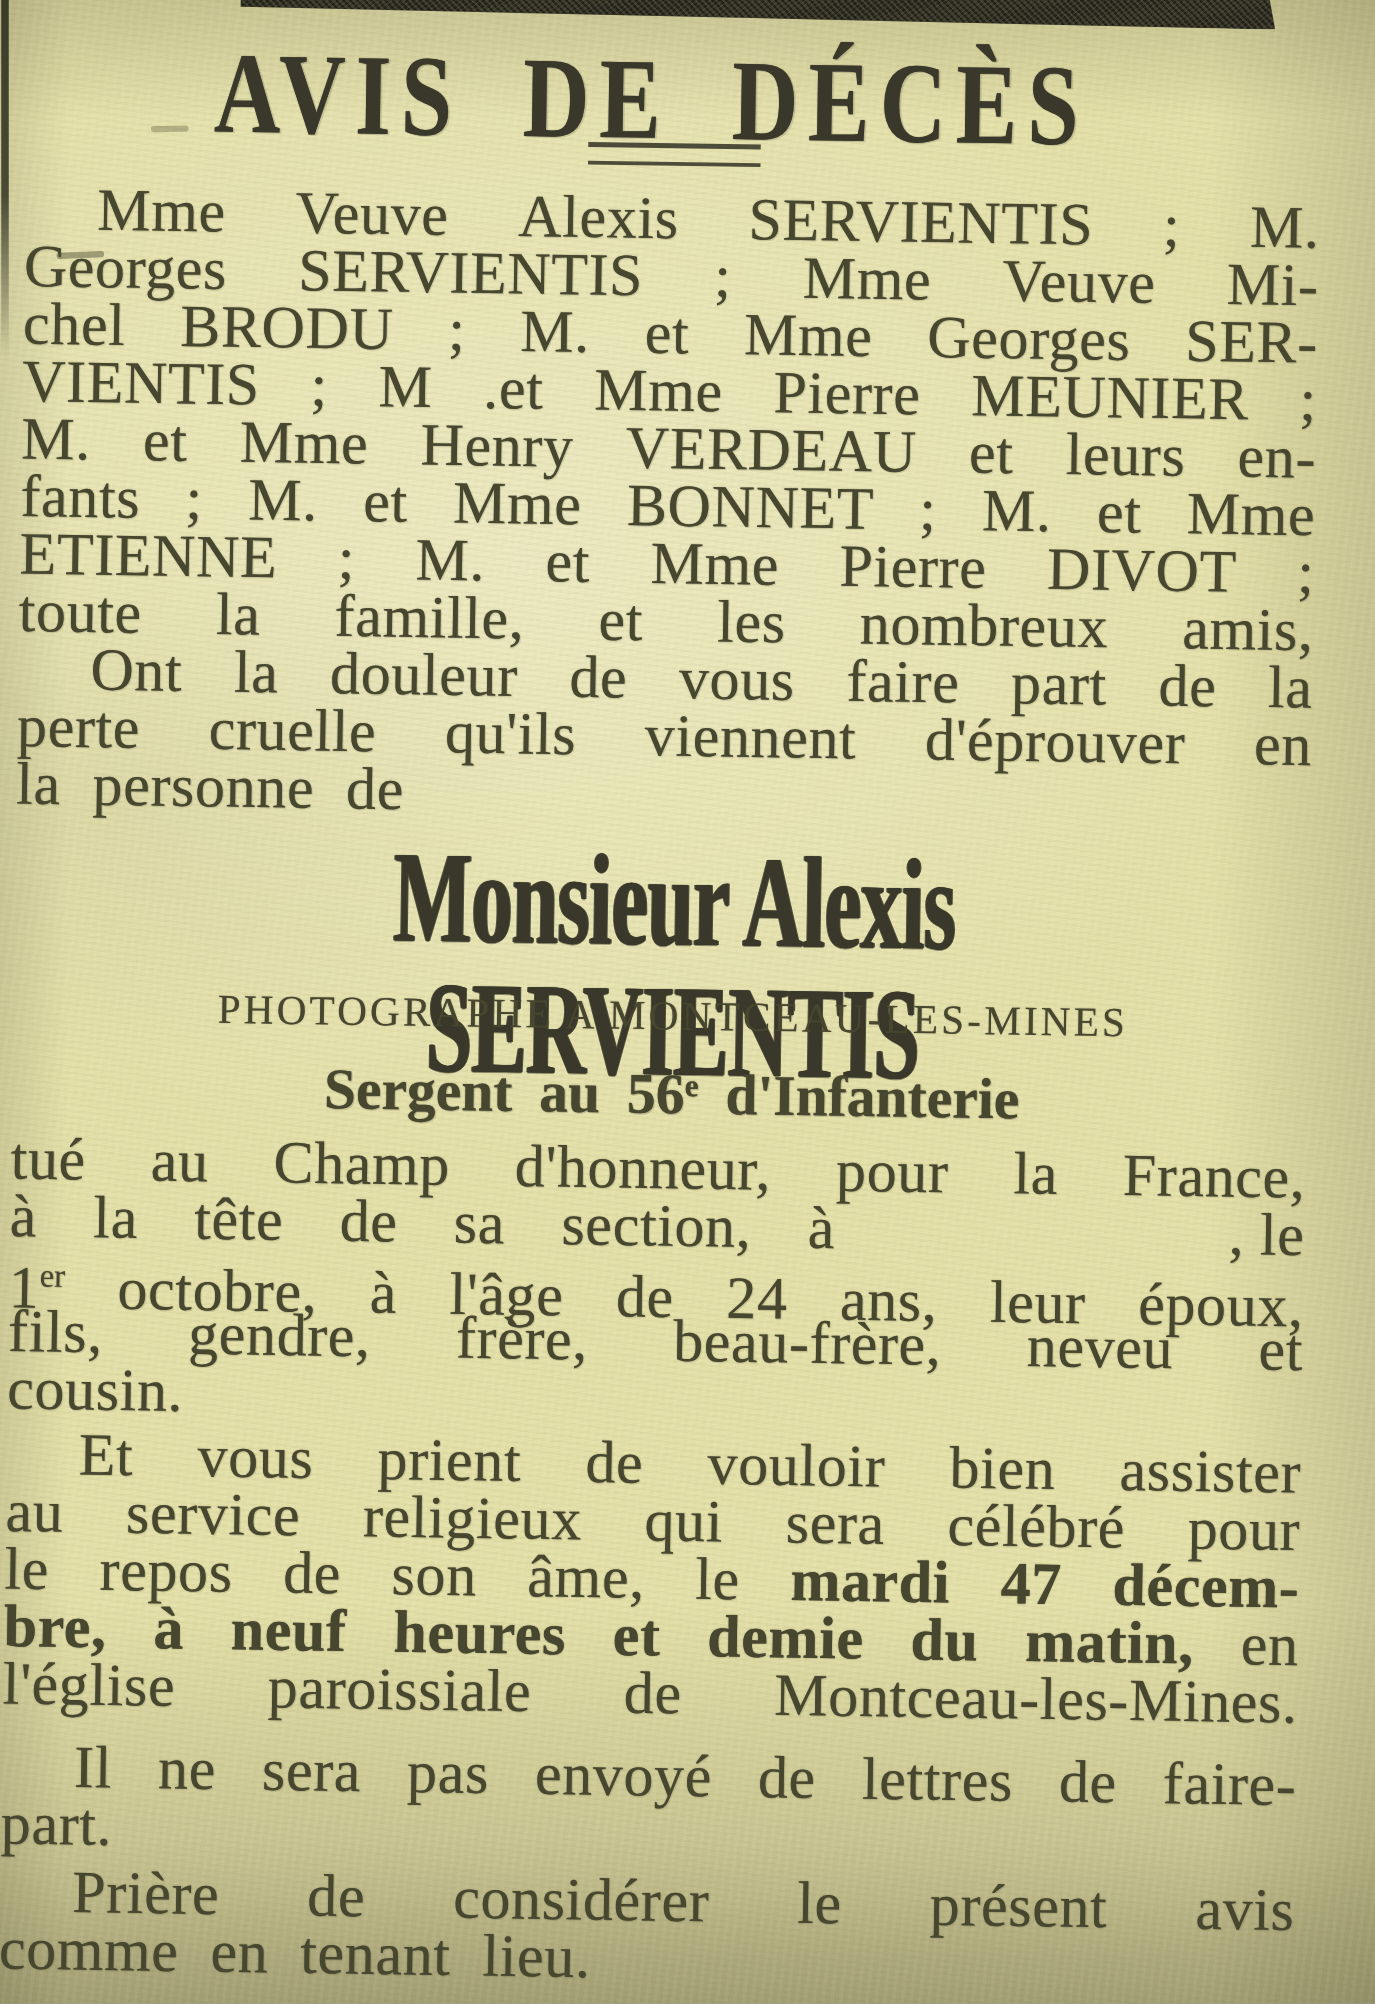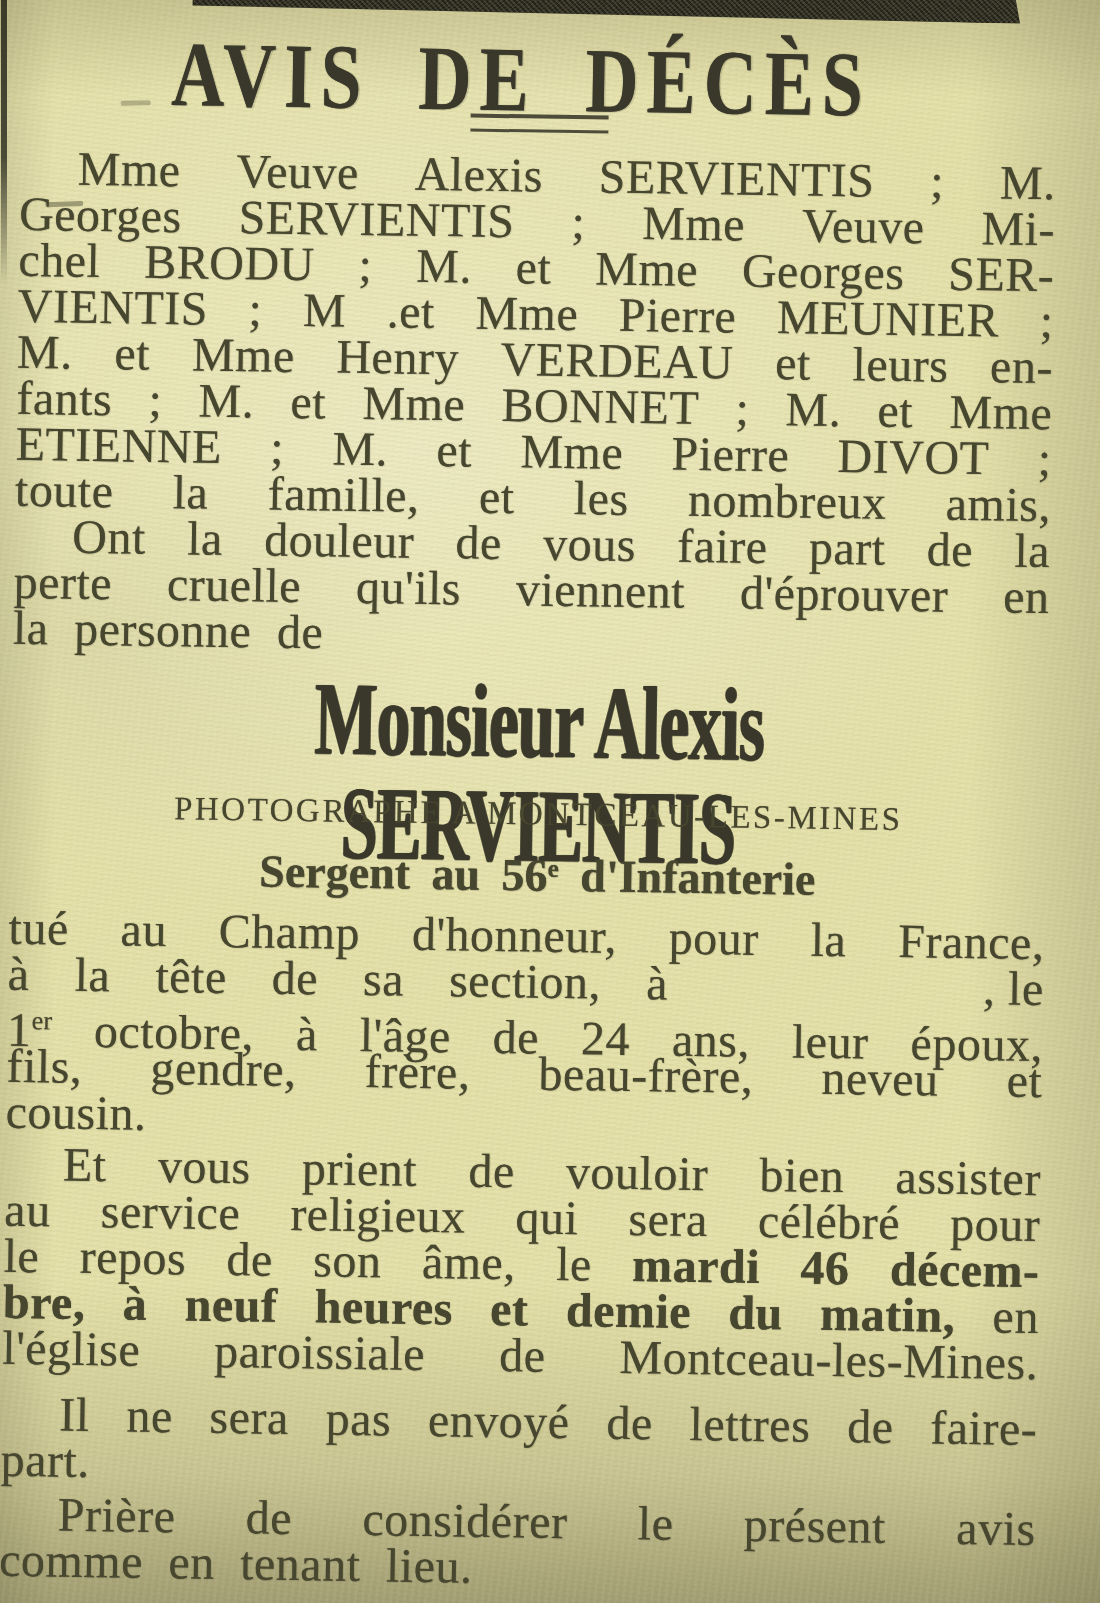--- a/index.html
+++ b/index.html
@@ -281,21 +281,21 @@
             <span class="w"><span>pour</span></span>
           </div>
           <div class="line just">
             <span class="w"><span>le</span></span>
             <span class="w"><span>repos</span></span>
             <span class="w"><span>de</span></span>
             <span class="w"><span>son</span></span>
             <span class="w"><span>âme,</span></span>
             <span class="w"><span>le</span></span>
             <span class="w"><span class="b">mardi</span></span>
-            <span class="w"><span class="b">46</span></span>
+            <span class="w"><span class="b">47</span></span>
             <span class="w"><span class="b">décem-</span></span>
           </div>
           <div class="line just">
             <span class="w"><span class="b">bre,</span></span>
             <span class="w"><span class="b">à</span></span>
             <span class="w"><span class="b">neuf</span></span>
             <span class="w"><span class="b">heures</span></span>
             <span class="w"><span class="b">et</span></span>
             <span class="w"><span class="b">demie</span></span>
             <span class="w"><span class="b">du</span></span>

